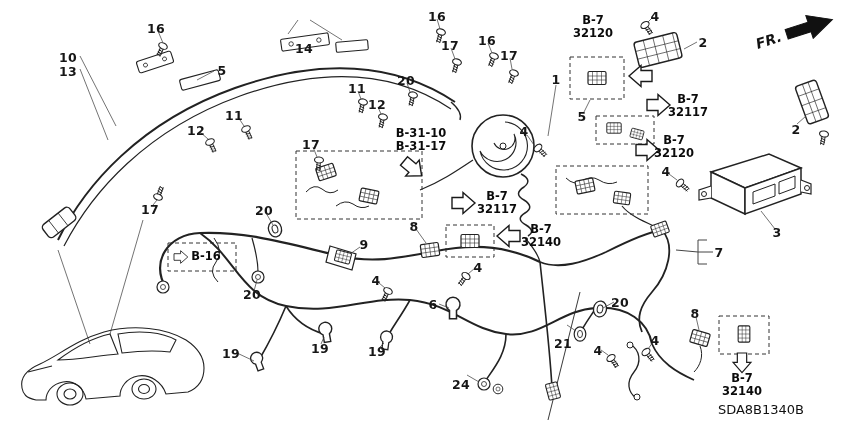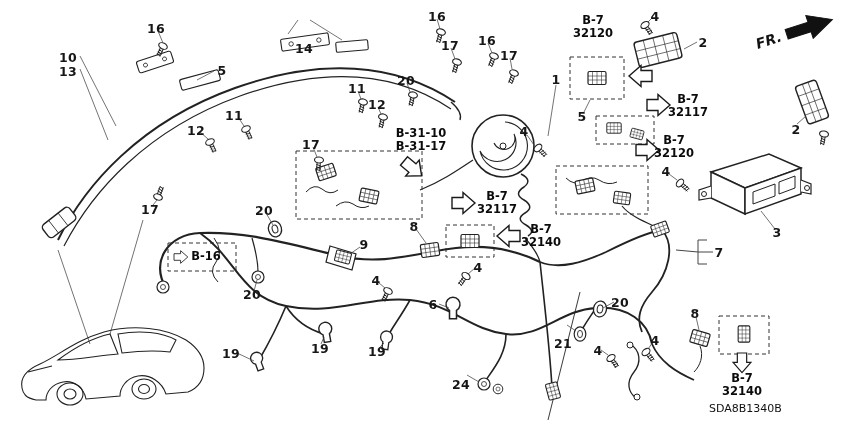--- a/index.html
+++ b/index.html
@@ -6,22 +6,22 @@
   .stage{position:relative;width:850px;height:425px;background:#ffffff;
          font-family:"DejaVu Sans",sans-serif;overflow:hidden;}
   .art{position:absolute;left:0;top:0;width:850px;height:425px;}
   .callout{position:absolute;transform:translate(-50%,-50%);
            font-size:12.5px;font-weight:bold;color:#161616;letter-spacing:.2px;
            pointer-events:none;}
   .ref-label{position:absolute;transform:translate(-50%,-50%);
              font-size:11.5px;font-weight:bold;color:#0b0b0b;
              white-space:pre-line;text-align:center;line-height:1.15;
              pointer-events:none;}
-  .code{position:absolute;left:709px;top:402px;width:116px;text-align:left;
-        font-size:11px;color:#111;}
+  .code{position:absolute;left:688px;top:402px;width:116px;text-align:right;
+        font-size:13px;color:#111;}
 </style>
 </head>
 <body>
 
 <div class="stage">
 
   <svg class="art" viewBox="0 0 850 425" xmlns="http://www.w3.org/2000/svg">
     <defs>
       <g id="bolt">
         <ellipse cx="0" cy="0" rx="4.5" ry="3" fill="#fff" stroke="#222" stroke-width="1.1"></ellipse>

